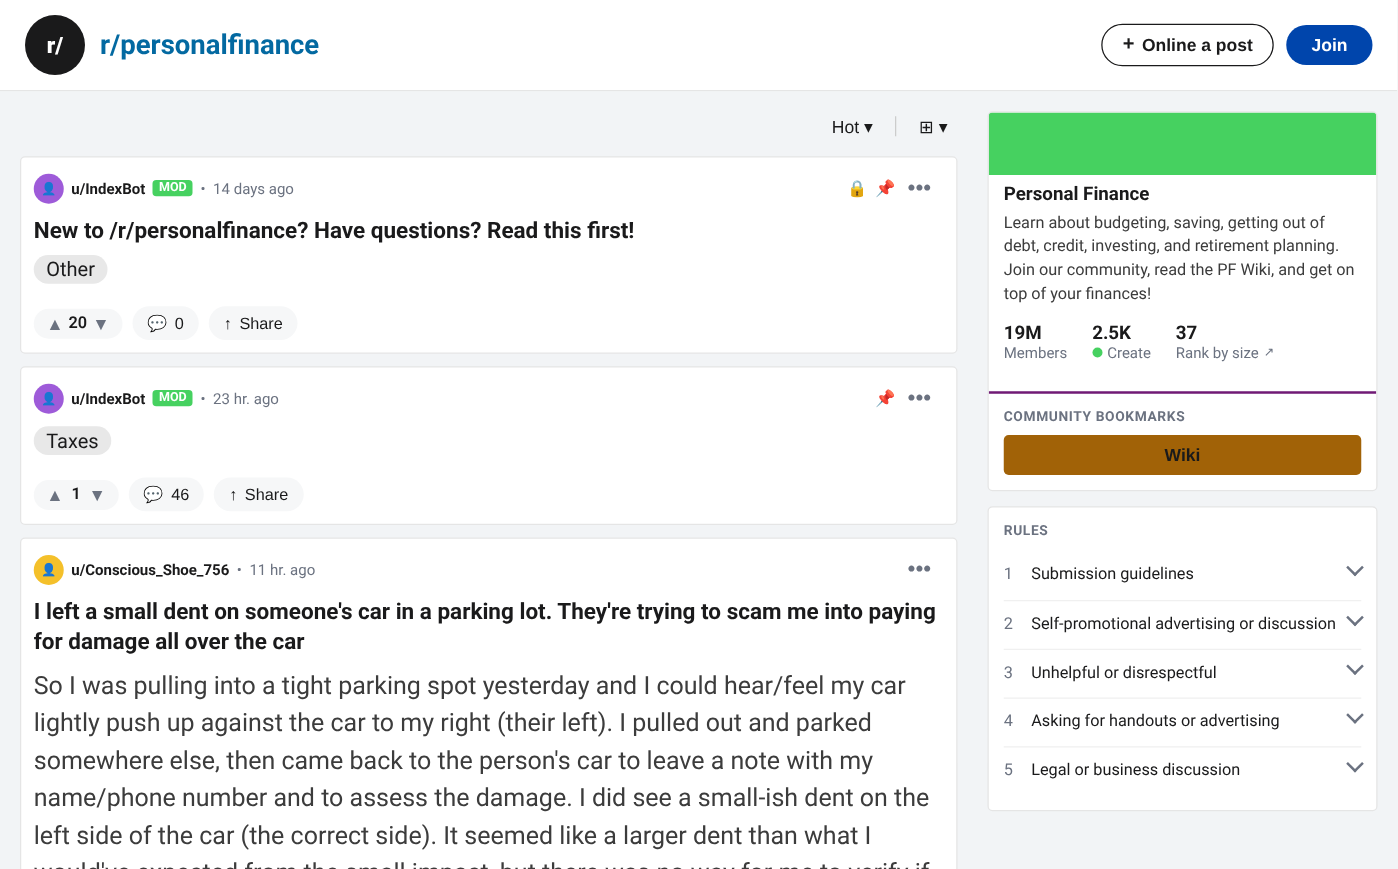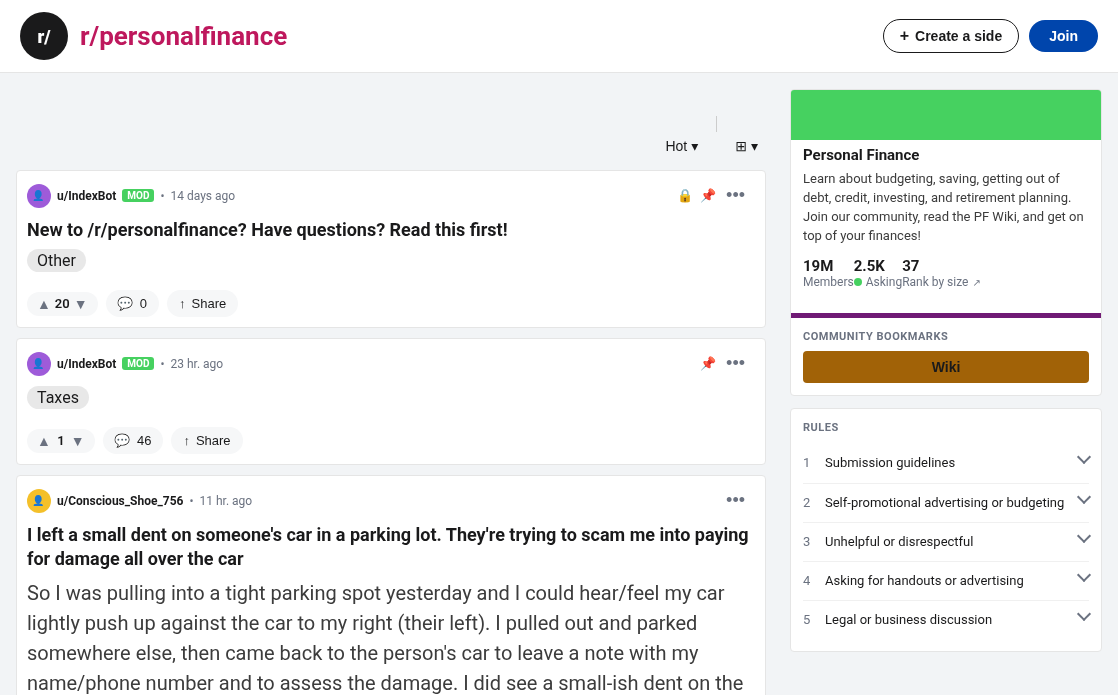--- a/index.html
+++ b/index.html
@@ -34,23 +34,23 @@
       border-radius: 50%;
       display: flex;
       align-items: center;
       justify-content: center;
       color: #fff;
       font-weight: 900;
       font-size: 18px;
       flex-shrink: 0;
     }
     .subreddit-name {
-      font-size: 26px;
-      font-weight: 700;
-      color: #be185d;
+      font-size: 22px;
+      font-weight: 700;
+      color: #0369a1;
     }
     .header-right {
       display: flex;
       align-items: center;
       gap: 10px;
     }
     .create-post-btn {
       display: flex;
       align-items: center;
       gap: 6px;
@@ -104,21 +104,20 @@
       align-items: center;
       gap: 4px;
       background: none;
       border: none;
       font-size: 14px;
       color: #1a1a1b;
       cursor: pointer;
       font-weight: 500;
       padding: 4px 8px;
       border-radius: 4px;
-      margin-top: 45px;
     }
     .sort-divider {
       width: 1px;
       height: 16px;
       background: #ccc;
     }
 
     
     .post-card {
       background: #fff;
@@ -287,20 +286,21 @@
       margin-bottom: 6px;
     }
     .community-desc {
       font-size: 13px;
       color: #3c3c3c;
       line-height: 1.45;
       margin-bottom: 12px;
     }
     .community-stats {
       display: flex;
+      gap: 20px;
       margin-bottom: 12px;
     }
     .stat-item {
       display: flex;
       flex-direction: column;
     }
     .stat-value {
       font-size: 15px;
       font-weight: 700;
       color: #1a1a1b;
@@ -314,21 +314,21 @@
     }
     .online-dot {
       width: 8px;
       height: 8px;
       background: #46d160;
       border-radius: 50%;
       display: inline-block;
     }
     .community-bookmarks {
       padding: 12px;
-      border-top: 5px solid #701a75;
+      border-top: 2px solid #701a75;
     }
     .bookmarks-label {
       font-size: 11px;
       font-weight: 700;
       color: #6b7280;
       letter-spacing: 0.5px;
       margin-bottom: 8px;
     }
     .wiki-btn {
       display: block;
@@ -395,21 +395,21 @@
 <header class="header">
   <div class="header-left">
     <div class="subreddit-logo">
       <span>r/</span>
     </div>
     <span class="subreddit-name">r/personalfinance</span>
   </div>
   <div class="header-right">
     <button class="create-post-btn">
       <span style="font-size:16px;">+</span>
-      <span>Create a side</span>
+      <span>Online a post</span>
     </button>
     <button class="join-btn">Join</button>
   </div>
 </header>
 
 <div class="page-layout">
 
   <main class="feed">
 
     <div class="sort-bar">
@@ -518,21 +518,21 @@
         <div class="community-desc">Learn about budgeting, saving, getting out of debt, credit, investing, and retirement planning. Join our community, read the PF Wiki, and get on top of your finances!</div>
         <div class="community-stats">
           <div class="stat-item">
             <span class="stat-value">19M</span>
             <span class="stat-label">Members</span>
           </div>
           <div class="stat-item">
             <span class="stat-value">2.5K</span>
             <span class="stat-label">
               <span class="online-dot"></span>
-              <span>Asking</span>
+              <span>Create</span>
             </span>
           </div>
           <div class="stat-item">
             <span class="stat-value">37</span>
             <span class="stat-label">
               <span>Rank by size</span>
               <span style="font-size:10px;">↗</span>
             </span>
           </div>
         </div>
@@ -547,21 +547,21 @@
       <div class="rules-section">
         <div class="rules-title">RULES</div>
 
         <div class="rule-item">
           <span class="rule-num">1</span>
           <span class="rule-text">Submission guidelines</span>
           <span class="chevron-icon"></span>
         </div>
         <div class="rule-item">
           <span class="rule-num">2</span>
-          <span class="rule-text">Self-promotional advertising or budgeting</span>
+          <span class="rule-text">Self-promotional advertising or discussion</span>
           <span class="chevron-icon"></span>
         </div>
         <div class="rule-item">
           <span class="rule-num">3</span>
           <span class="rule-text">Unhelpful or disrespectful</span>
           <span class="chevron-icon"></span>
         </div>
         <div class="rule-item">
           <span class="rule-num">4</span>
           <span class="rule-text">Asking for handouts or advertising</span>

